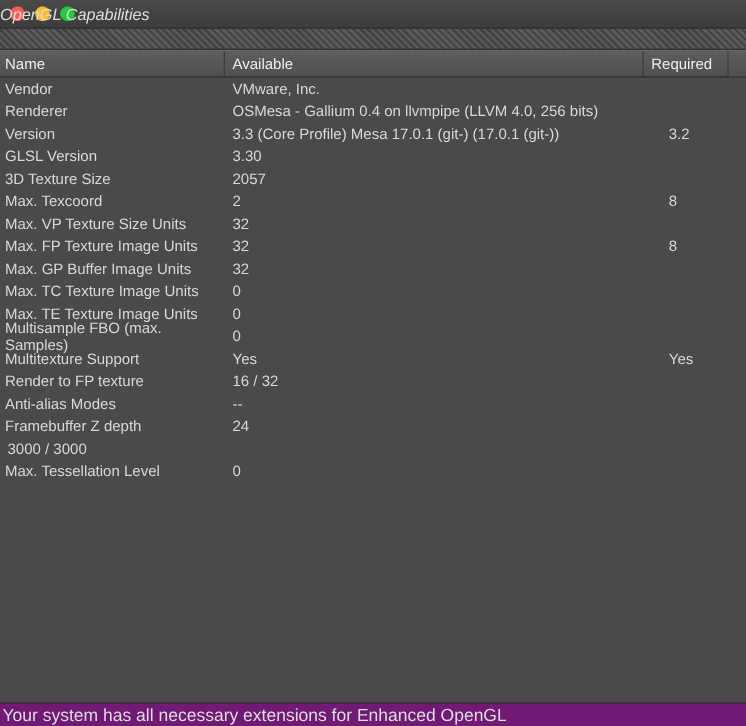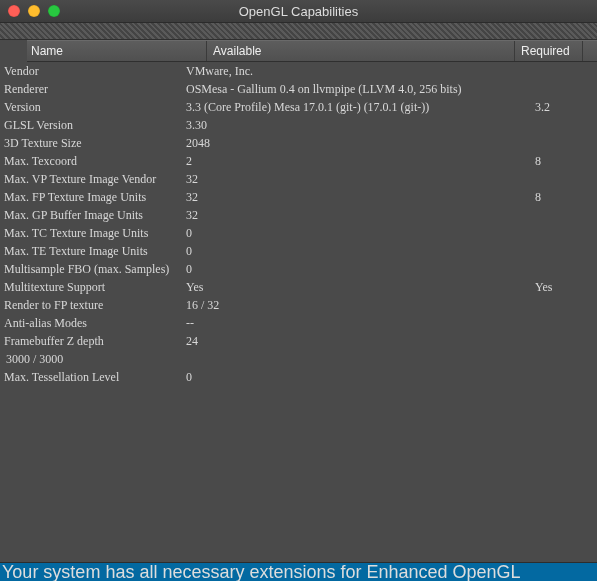--- a/index.html
+++ b/index.html
@@ -30,69 +30,67 @@
     width: 12px;
     height: 12px;
     border-radius: 50%;
   }
   .dot.red { background:#ff5f57; box-shadow: inset 0 0 1px rgba(0,0,0,.4);}
   .dot.yellow { background:#ffbd2e; box-shadow: inset 0 0 1px rgba(0,0,0,.4);}
   .dot.green { background:#28c840; box-shadow: inset 0 0 1px rgba(0,0,0,.4);}
   .title {
     position:absolute;
     left:0; right:0;
-    text-align:center;
     font-size:13px;
     color:#ddd;
+    font-style:italic;
   }
   .toolbar {
     height: 16px;
     background: repeating-linear-gradient(45deg,#5a5a5a 0 2px,#444 2px 4px);
     border-bottom: 1px solid #2f2f2f;
   }
   .header-row {
     display:flex;
     height: 20px;
     background: linear-gradient(#5d5d5d,#505050);
     border-top:1px solid #6a6a6a;
     border-bottom: 1px solid #2f2f2f;
     align-items:center;
     font-size:12px;
     color:#eee;
-    margin-left:27px;
   }
   .col-name { width: 180px; padding-left:4px; box-sizing:border-box; border-right:1px solid #3a3a3a; height:100%; display:flex; align-items:center;}
   .col-avail { flex:1; padding-left:6px; box-sizing:border-box; border-right:1px solid #3a3a3a; height:100%; display:flex; align-items:center;}
   .col-req { width: 68px; padding-left:6px; box-sizing:border-box; height:100%; display:flex; align-items:center;}
   .header-row .col-req { border-right:1px solid #3a3a3a;}
   .header-tail { width:14px; height:100%; background:linear-gradient(#5d5d5d,#505050);}
   .rows {
     height: 500px;
     overflow:hidden;
-    font-family:Liberation Serif, serif;
   }
   .row {
     display:flex;
     height: 18px;
     align-items:center;
     font-size:12px;
     color:#d8d8d8;
   }
   .row .col-name { border:none; }
   .row .col-avail { border:none; }
   .row .col-req  { }
   .statusbar {
     position:absolute;
     bottom:0;
     left:0;
     right:0;
     height: 18px;
-    background:#0369a1;
+    background:#701a75;
     border-top:1px solid #2d2d2d;
-    font-size:18px;
+    font-size:14px;
     color:#ddd;
     display:flex;
     align-items:center;
     padding-left:2px;
   }
 </style>
 </head>
 <body>
 
 <div class="titlebar">
@@ -129,30 +127,30 @@
       <div class="col-avail">3.3 (Core Profile) Mesa 17.0.1 (git-) (17.0.1 (git-))</div>
       <div class="col-req">3.2</div>
     </div>
     <div class="row">
       <div class="col-name">GLSL Version</div>
       <div class="col-avail">3.30</div>
       <div class="col-req"></div>
     </div>
     <div class="row">
       <div class="col-name">3D Texture Size</div>
-      <div class="col-avail">2048</div>
+      <div class="col-avail">2057</div>
       <div class="col-req"></div>
     </div>
     <div class="row">
       <div class="col-name">Max. Texcoord</div>
       <div class="col-avail">2</div>
       <div class="col-req">8</div>
     </div>
     <div class="row">
-      <div class="col-name">Max. VP Texture Image Vendor</div>
+      <div class="col-name">Max. VP Texture Size Units</div>
       <div class="col-avail">32</div>
       <div class="col-req"></div>
     </div>
     <div class="row">
       <div class="col-name">Max. FP Texture Image Units</div>
       <div class="col-avail">32</div>
       <div class="col-req">8</div>
     </div>
     <div class="row">
       <div class="col-name">Max. GP Buffer Image Units</div>

